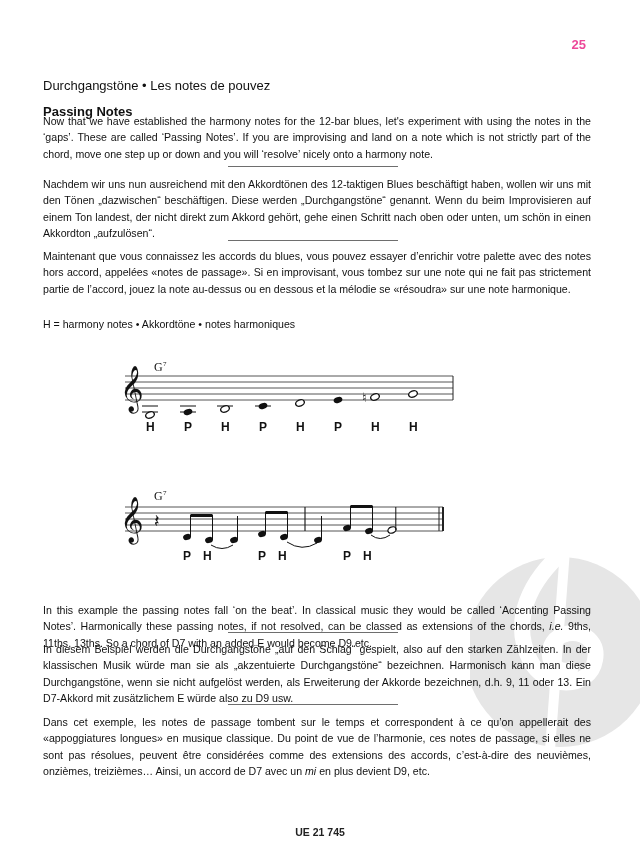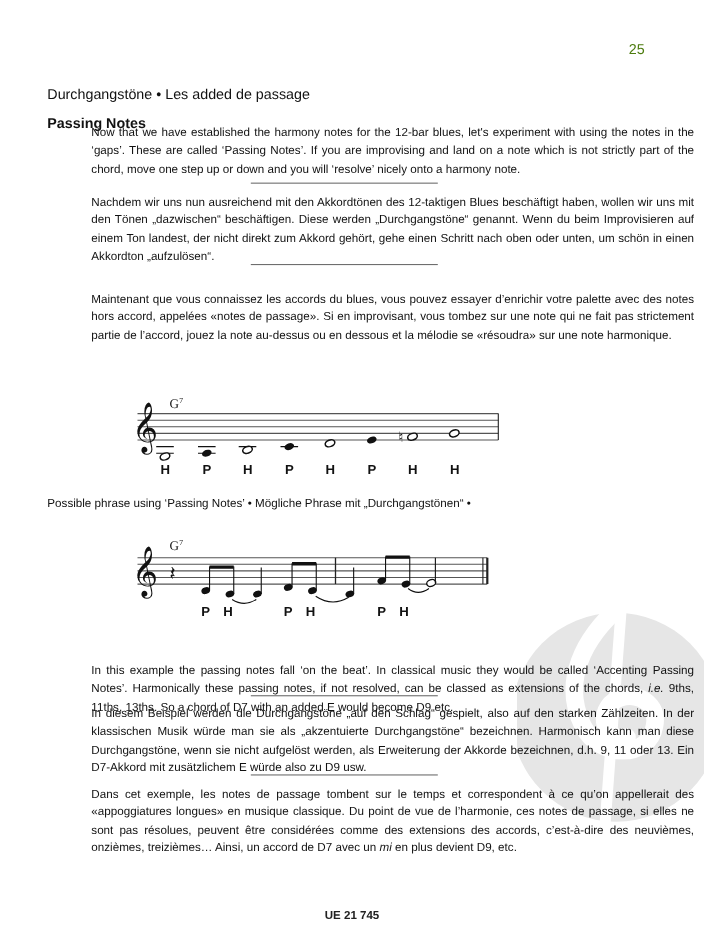--- a/index.html
+++ b/index.html
@@ -1,53 +1,54 @@
 <!DOCTYPE html>
 <html><head>
 <meta charset="utf-8">
 <style>
   html, body { margin: 0; padding: 0; background: #ffffff; }
   body { width: 640px; height: 856px; position: relative; overflow: hidden;
          font-family: "Liberation Sans", sans-serif; color: #111; }
   .watermark { position: absolute; left: 470px; top: 540px; width: 175px; height: 220px; }
-  .page-number { position: absolute; right: 54px; top: 37px; font-size: 13px; font-weight: normal; color: #4d7c0f; }
+  .page-number { position: absolute; right: 54px; top: 37px; font-size: 13px; font-weight: bold; color: #ec4899; }
   .title { position: absolute; left: 43px; top: 56px; font-size: 13px; font-weight: bold; margin-top: 48px; }
   .subtitle { position: absolute; left: 43px; top: 78px; font-size: 13px; }
-  .para { position: absolute; left: 43px; width: 548px; font-size: 10.6px; line-height: 16.4px; text-align: justify; margin-left: 40px; }
+  .para { position: absolute; left: 43px; width: 548px; font-size: 10.6px; line-height: 16.4px; text-align: justify; }
   .divider { position: absolute; left: 228px; width: 170px; height: 0; border-top: 1.5px solid #6e6e6e; }
   .legend { position: absolute; left: 43px; font-size: 10.6px; line-height: 15px; }
   .staff { position: absolute; left: 0; width: 640px; }
   .footer { position: absolute; left: 0; width: 640px; top: 826px; text-align: center; font-size: 10.5px; font-weight: bold; color: #222; }
   .label-text { font-family: "Liberation Sans", sans-serif; font-size: 12px; font-weight: bold; fill: #111; }
   .chord-text { font-family: "Liberation Serif", serif; font-size: 12px; fill: #111; }
   .chord-sup { font-family: "Liberation Serif", serif; font-size: 7px; fill: #111; }
   em { font-style: italic; }
 </style>
 </head>
 <body>
 
 <svg class="watermark" viewBox="0 0 175 220">
   <circle cx="90" cy="112" r="95" fill="#e6e6e6"></circle>
   <path d="M95 10 C 60 40, 40 80, 60 120 C 75 150, 120 150, 125 120 C 130 95, 100 85, 85 100 C 72 115, 85 135, 100 130" fill="none" stroke="#ffffff" stroke-width="16" stroke-linecap="round"></path>
   <path d="M95 10 L 80 210" stroke="#ffffff" stroke-width="10" stroke-linecap="round"></path>
 </svg>
 
 <div class="page-number">25</div>
 <div class="title">Passing Notes</div>
-<div class="subtitle">Durchgangstöne • Les added de passage</div>
+<div class="subtitle">Durchgangstöne • Les notes de pouvez</div>
 
 <div class="para" style="top:113px;">Now that we have established the harmony notes for the 12-bar blues, let's experiment with using the notes in the ‘gaps’. These are called ‘Passing Notes’. If you are improvising and land on a note which is not strictly part of the chord, move one step up or down and you will ‘resolve’ nicely onto a harmony note.</div>
 <div class="divider" style="top:166px;"></div>
 
 <div class="para" style="top:176px;">Nachdem wir uns nun ausreichend mit den Akkordtönen des 12-taktigen Blues beschäftigt haben, wollen wir uns mit den Tönen „dazwischen“ beschäftigen. Diese werden „Durchgangstöne“ genannt. Wenn du beim Improvisieren auf einem Ton landest, der nicht direkt zum Akkord gehört, gehe einen Schritt nach oben oder unten, um schön in einen Akkordton „aufzulösen“.</div>
 <div class="divider" style="top:240px;"></div>
 
-<div class="para" style="top:264px;">Maintenant que vous connaissez les accords du blues, vous pouvez essayer d’enrichir votre palette avec des notes hors accord, appelées «notes de passage». Si en improvisant, vous tombez sur une note qui ne fait pas strictement partie de l’accord, jouez la note au-dessus ou en dessous et la mélodie se «résoudra» sur une note harmonique.</div>
+<div class="para" style="top:248px;">Maintenant que vous connaissez les accords du blues, vous pouvez essayer d’enrichir votre palette avec des notes hors accord, appelées «notes de passage». Si en improvisant, vous tombez sur une note qui ne fait pas strictement partie de l’accord, jouez la note au-dessus ou en dessous et la mélodie se «résoudra» sur une note harmonique.</div>
 
 <div class="legend" style="top:317px;">
+  <div>H = harmony notes • Akkordtöne • notes harmoniques</div>
 </div>
 
 <svg class="staff" style="top:355px;" height="90" viewBox="0 355 640 90">
   <g stroke="#555" stroke-width="1">
     <line x1="125" y1="376" x2="453" y2="376"></line>
     <line x1="125" y1="382" x2="453" y2="382"></line>
     <line x1="125" y1="388" x2="453" y2="388"></line>
     <line x1="125" y1="394" x2="453" y2="394"></line>
     <line x1="125" y1="400" x2="453" y2="400"></line>
     <line x1="453" y1="376" x2="453" y2="400" stroke="#222"></line>
@@ -78,21 +79,20 @@
       <text x="221" y="431" class="label-text">H</text>
       <text x="259" y="431" class="label-text">P</text>
       <text x="296" y="431" class="label-text">H</text>
       <text x="334" y="431" class="label-text">P</text>
       <text x="371" y="431" class="label-text">H</text>
       <text x="409" y="431" class="label-text">H</text>
     </g>
 </svg>
 
 <div class="legend" style="top:451px;">
-  <div>Possible phrase using ‘Passing Notes’ • Mögliche Phrase mit „Durchgangstönen“ •</div>
 </div>
 
 <svg class="staff" style="top:485px;" height="85" viewBox="0 485 640 85">
   <g stroke="#555" stroke-width="1">
     <line x1="125" y1="507" x2="443" y2="507"></line>
     <line x1="125" y1="513" x2="443" y2="513"></line>
     <line x1="125" y1="519" x2="443" y2="519"></line>
     <line x1="125" y1="525" x2="443" y2="525"></line>
     <line x1="125" y1="531" x2="443" y2="531"></line>
   </g>

